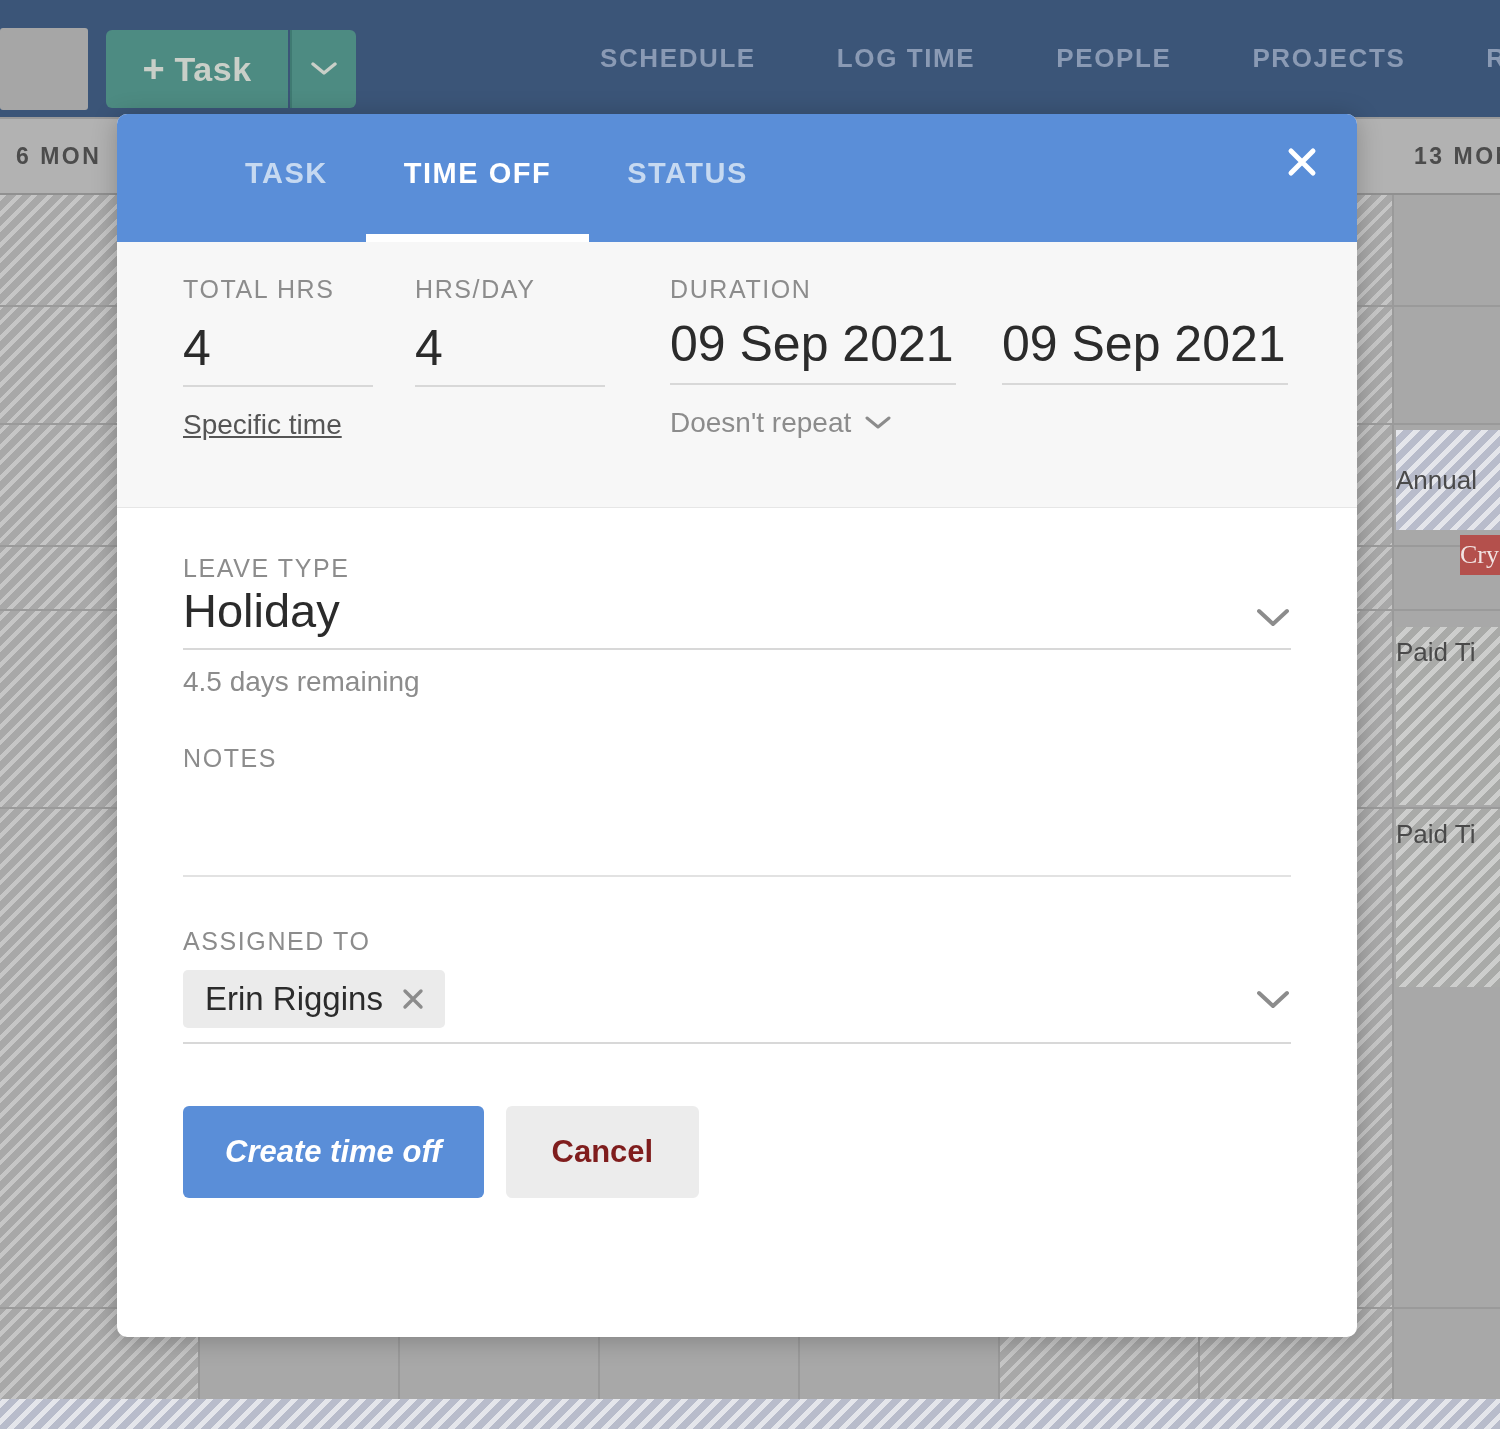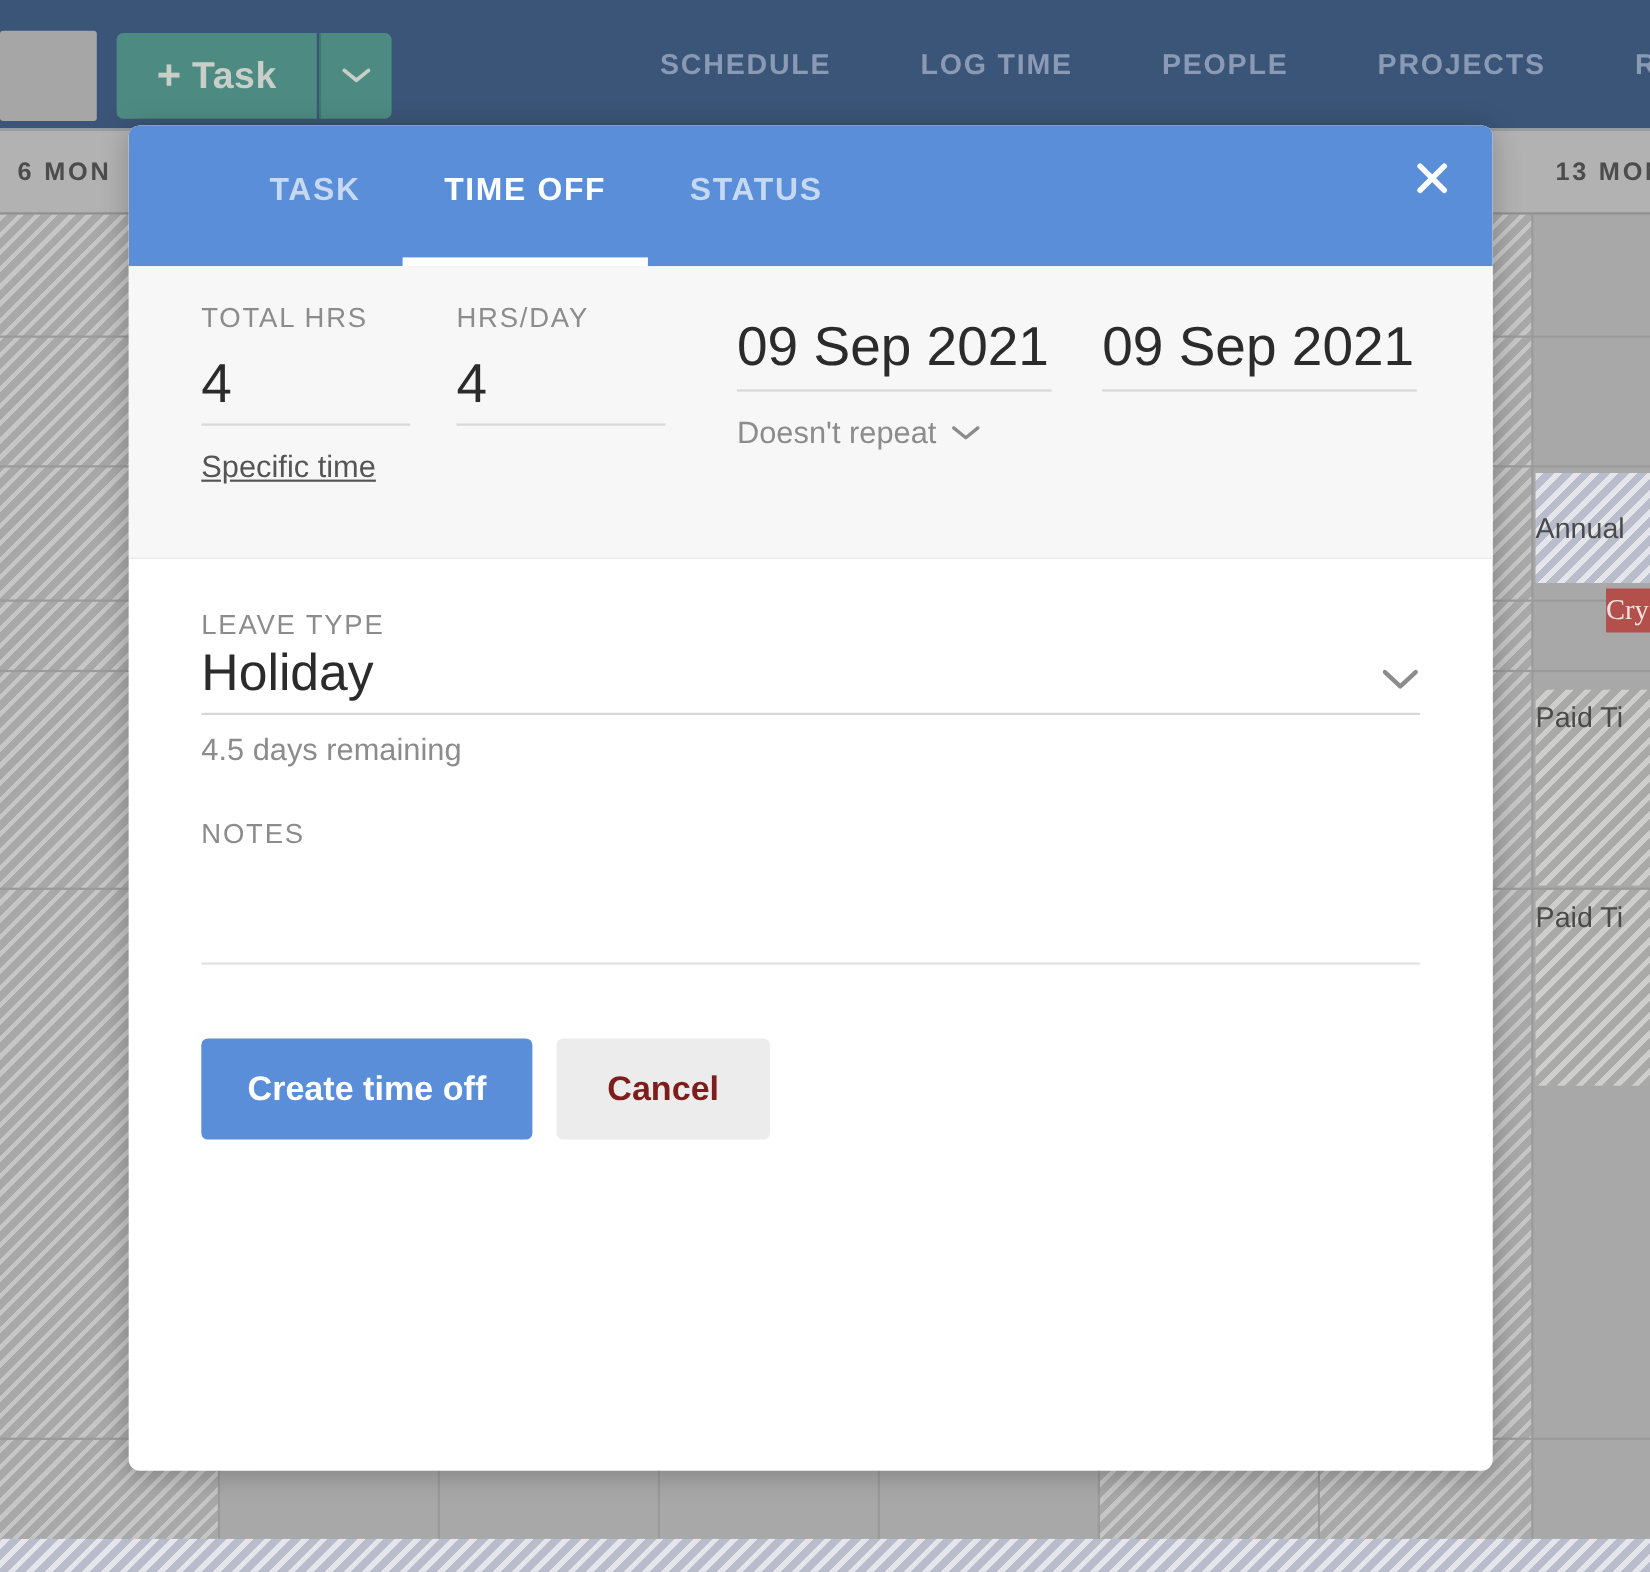--- a/index.html
+++ b/index.html
@@ -393,20 +393,21 @@
     font-family: "Liberation Sans", sans-serif;
     font-size: 31px;
     font-weight: bold;
     cursor: pointer;
     white-space: nowrap;
   }
   .btn-primary {
     background: #5a8ed8;
     color: #ffffff;
     padding: 28px 42px;
+    font-style: italic;
   }
   .btn-secondary {
     background: #ececec;
     color: #7f1d1d;
     padding: 28px 46px;
   }
 </style>
 </head>
 <body>
 
@@ -506,20 +507,21 @@
           <span class="field-sub-link">Specific time</span>
         </div>
       </div>
 
       <div class="fb-hrsday">
         <div class="field-label">HRS/DAY</div>
         <div class="field-value-big field-underline fb-num-row" style="padding-bottom:10px;">4</div>
       </div>
 
       <div class="fb-dur">
+        <div class="field-label">DURATION</div>
         <div class="dates-row">
           <div class="date-box field-underline">
             <span class="field-value-big">09 Sep 2021</span>
           </div>
           <div class="date-box field-underline">
             <span class="field-value-big">09 Sep 2021</span>
           </div>
         </div>
         <div style="margin-top:22px;">
           <span class="field-sub">
@@ -543,20 +545,34 @@
           </svg>
         </div>
         <div class="helper-text">4.5 days remaining</div>
       </div>
 
       <div class="section">
         <div class="sec-label">NOTES</div>
         <textarea class="notes-area" placeholder="" style=""></textarea>
       </div>
 
+      <div class="section">
+        <div class="sec-label">ASSIGNED TO</div>
+        <div class="assign-row">
+          <span class="chip">
+            <span class="chip-label">Erin Riggins</span>
+            <svg width="28" height="28" viewBox="0 0 28 28">
+              <path d="M6 6 L22 22 M22 6 L6 22" stroke="#8c8c8c" stroke-width="3.4" stroke-linecap="round"></path>
+            </svg>
+          </span>
+          <svg width="36" height="22" viewBox="0 0 36 22">
+            <path d="M4 5 L18 18 L32 5" stroke="#8c8c8c" stroke-width="4" fill="none" stroke-linecap="round" stroke-linejoin="round"></path>
+          </svg>
+        </div>
+      </div>
 
       <div class="actions">
         <button class="btn btn-primary">Create time off</button>
         <button class="btn btn-secondary">Cancel</button>
       </div>
 
     </div>
   </div>
 
 </div>

